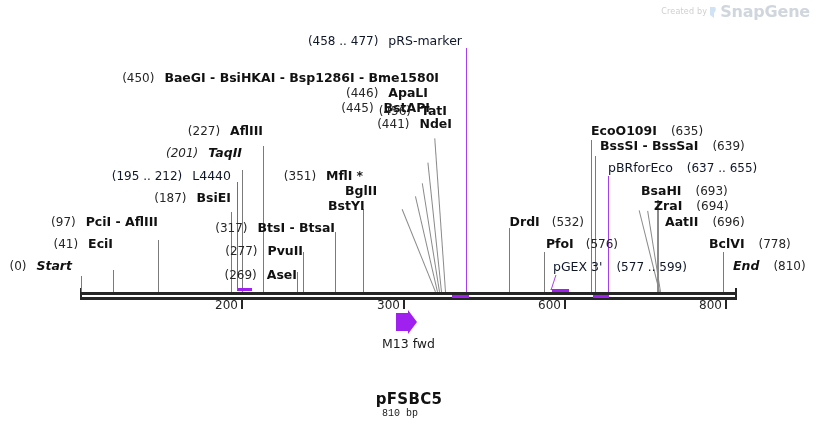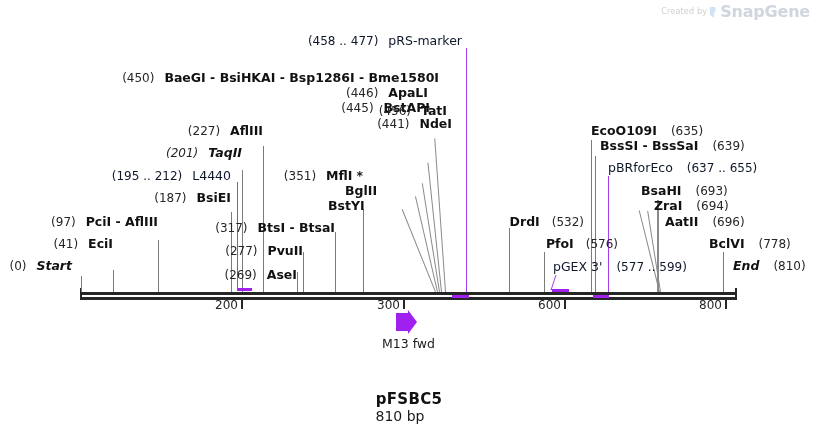--- a/index.html
+++ b/index.html
@@ -65,21 +65,21 @@
   .primer-arrow{position:absolute;left:396px;top:310px;}
   .primer-label{position:absolute;left:382px;top:336px;font-size:12.5px;color:#1a1a1a;}
 
   
   .title{
     position:absolute;left:0;top:390px;width:818px;text-align:center;
     font-size:15px;font-weight:bold;color:#111;letter-spacing:.3px;
   }
   .subtitle{
     position:absolute;left:0;top:408px;width:800px;text-align:center;
-    font-size:14px;color:#1a1a1a;
+    font-size:10px;color:#1a1a1a;font-family:Liberation Mono, monospace;
   }
 </style>
 </head>
 <body>
 
 <div class="map">
 
   <div class="watermark">
     <span class="wm-created">Created by</span>
     <span class="wm-logo">

